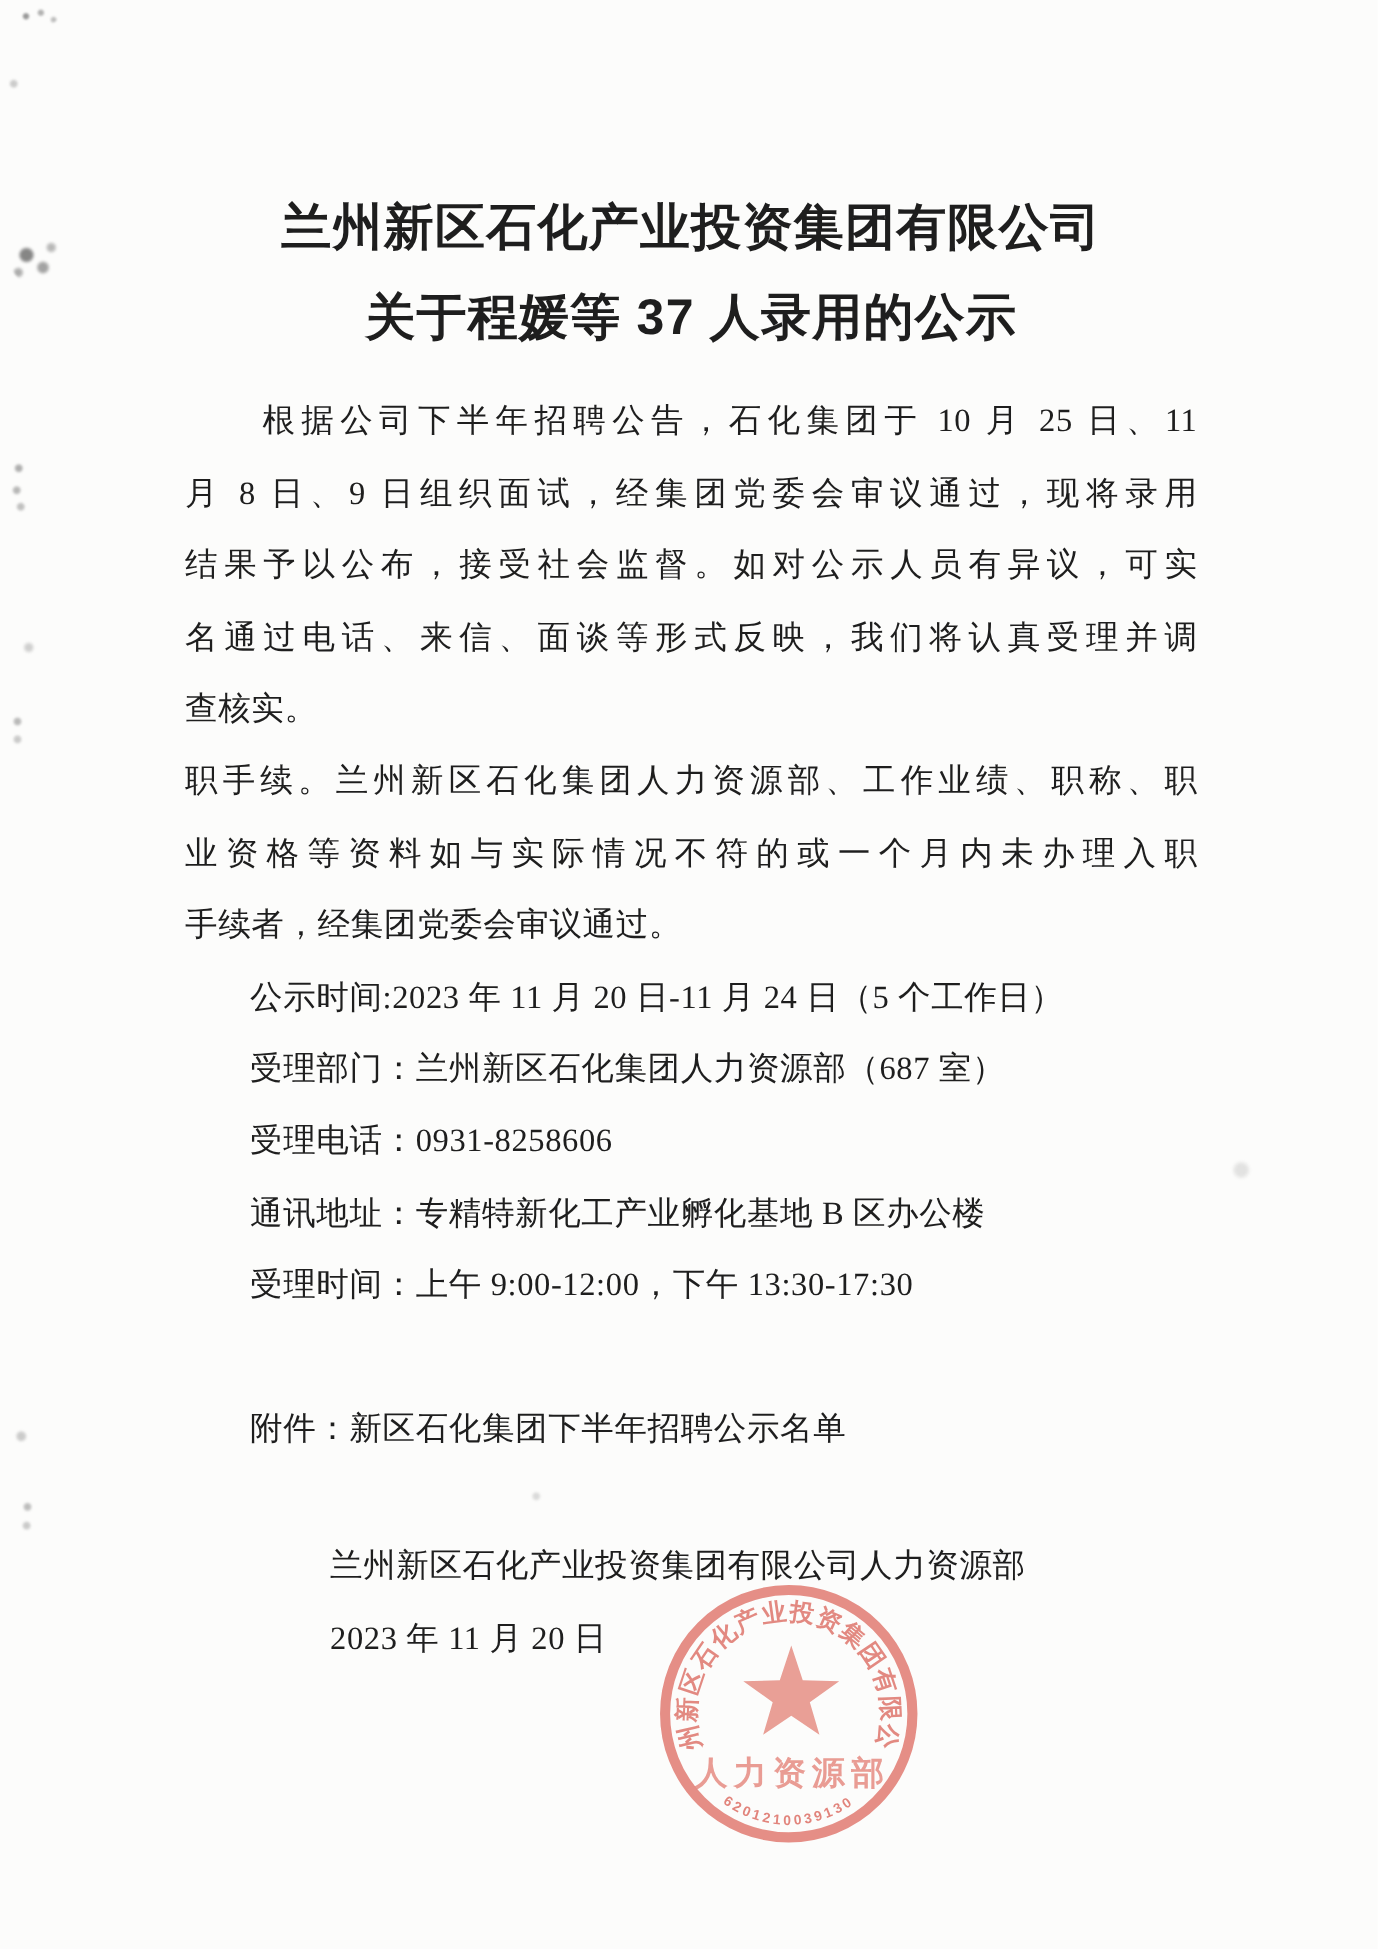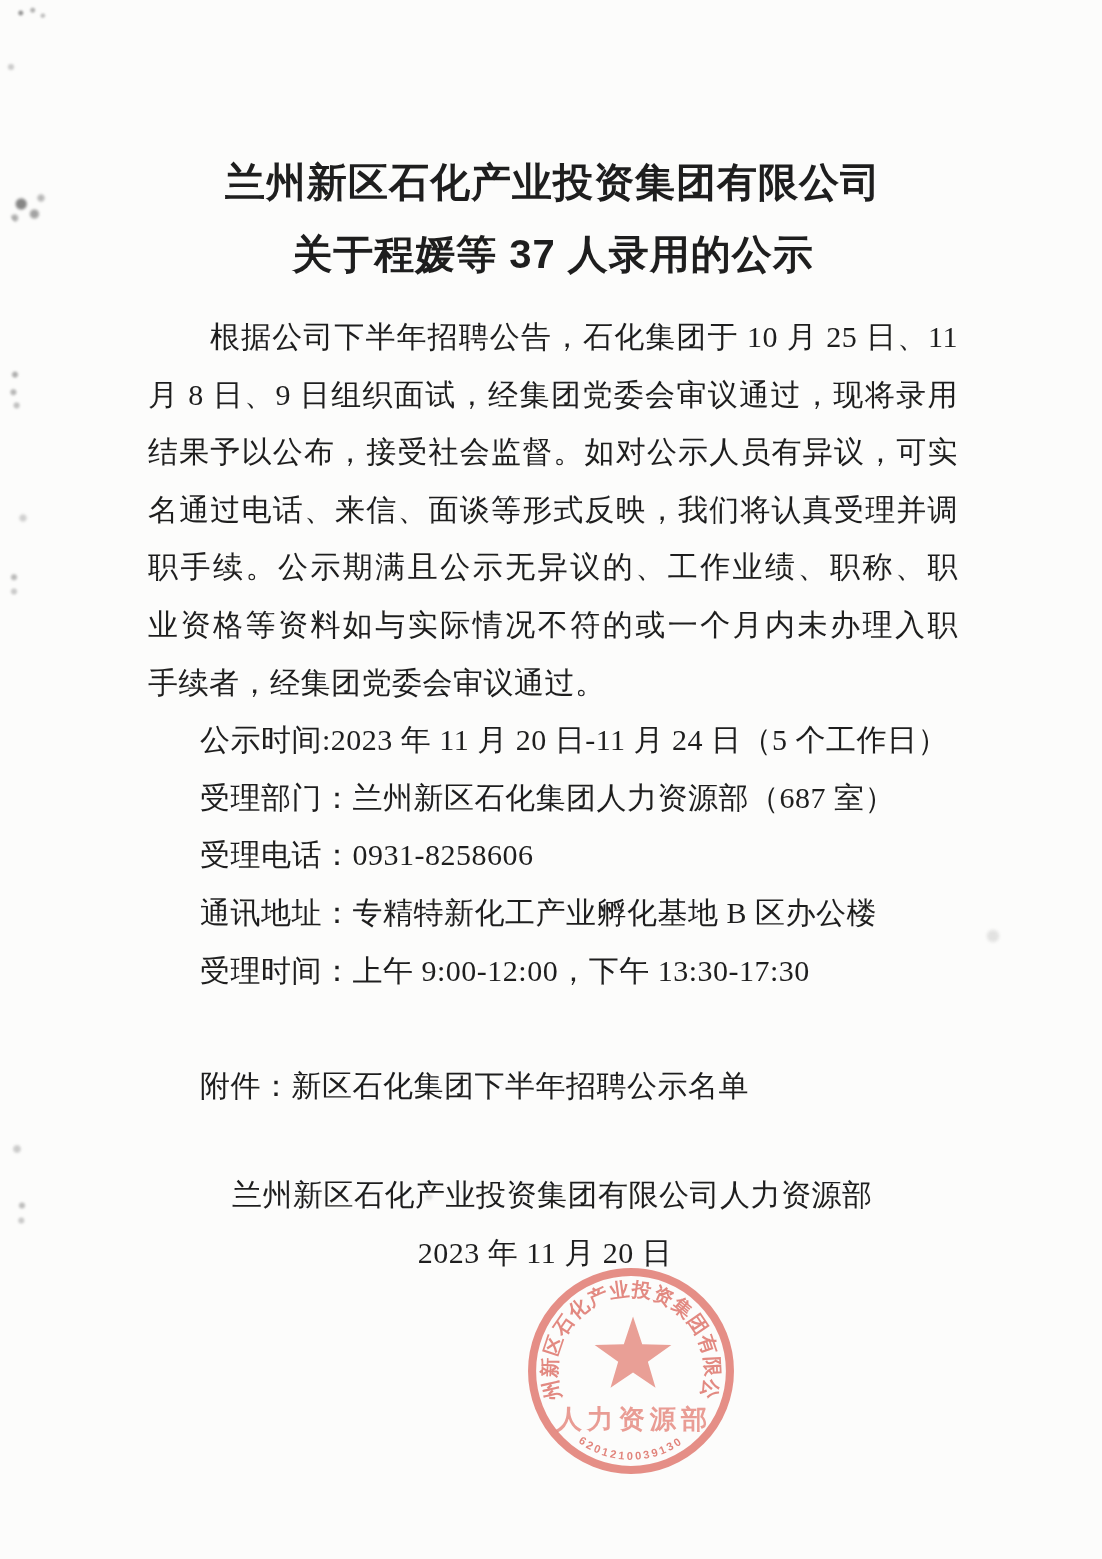--- a/index.html
+++ b/index.html
@@ -13,38 +13,38 @@
   }
   .page{position:absolute;inset:0;overflow:hidden;}
   .content{position:absolute;left:148px;top:146px;width:810px;}
   .title{
     font-family:"Liberation Sans","DejaVu Sans",sans-serif;
     font-weight:bold;font-size:40px;line-height:72px;
     text-align:center;letter-spacing:1px;white-space:nowrap;
   }
   .bodytext{margin-top:18px;}
   .line{
-    font-size:30px;line-height:57.6px;height:57.6px;
+    font-size:26px;line-height:57.6px;height:57.6px;
     white-space:nowrap;letter-spacing:0.5px;
   }
   .j{ 
     white-space:normal;text-align:justify;text-align-last:justify;
     overflow:hidden;
   }
   .indent{text-indent:62px;}
   .ind2{text-indent:52px;}
   .email{
     text-decoration:underline;
     text-underline-offset:6px;
     text-decoration-thickness:2px;
   }
   .attach{margin-top:57.6px;}
   .sig{
-    margin-top:52px;margin-left:84px;width:626px;
-    text-align:center;font-size:30px;line-height:57.6px;
+    margin-top:52px;margin-left:116px;width:626px;
+    text-align:left;font-size:30px;line-height:57.6px;
     position:relative;z-index:2;
   }
   .sig .line{height:57.6px;}
   .seal{
     position:absolute;left:525px;top:1266px;width:212px;height:212px;
     mix-blend-mode:multiply;opacity:0.88;z-index:3;
   }
   .seal text{font-family:"Liberation Sans","DejaVu Sans",sans-serif;}
   
   .speck{position:absolute;filter:blur(1px);border-radius:50%;z-index:1;}
@@ -93,22 +93,23 @@
 
     <div class="title">兰州新区石化产业投资集团有限公司</div>
     <div class="title">关于程媛等 37 人录用的公示</div>
 
     <div class="bodytext">
 
       <div class="line j indent">根据公司下半年招聘公告，石化集团于 10 月 25 日、11</div>
       <div class="line j">月 8 日、9 日组织面试，经集团党委会审议通过，现将录用</div>
       <div class="line j">结果予以公布，接受社会监督。如对公示人员有异议，可实</div>
       <div class="line j">名通过电话、来信、面谈等形式反映，我们将认真受理并调</div>
+      <div class="line">查核实。</div>
 
-      <div class="line j">职手续。公示期满且公示无异议的、工作业绩、职称、职</div>
+      <div class="line j">职手续。兰州新区石化集团人力资源部、工作业绩、职称、职</div>
       <div class="line j">业资格等资料如与实际情况不符的或一个月内未办理入职</div>
       <div class="line">手续者，经集团党委会审议通过。</div>
 
       <div class="line ind2">公示时间:2023 年 11 月 20 日-11 月 24 日（5 个工作日）</div>
       <div class="line ind2">受理部门：兰州新区石化集团人力资源部（687 室）</div>
       <div class="line ind2"><span>受理电话：</span><span>0931-8258606</span></div>
       <div class="line ind2">通讯地址：专精特新化工产业孵化基地 B 区办公楼</div>
       <div class="line ind2">受理时间：上午 9:00-12:00，下午 13:30-17:30</div>
 
       <div class="line ind2 attach">附件：新区石化集团下半年招聘公示名单</div>

